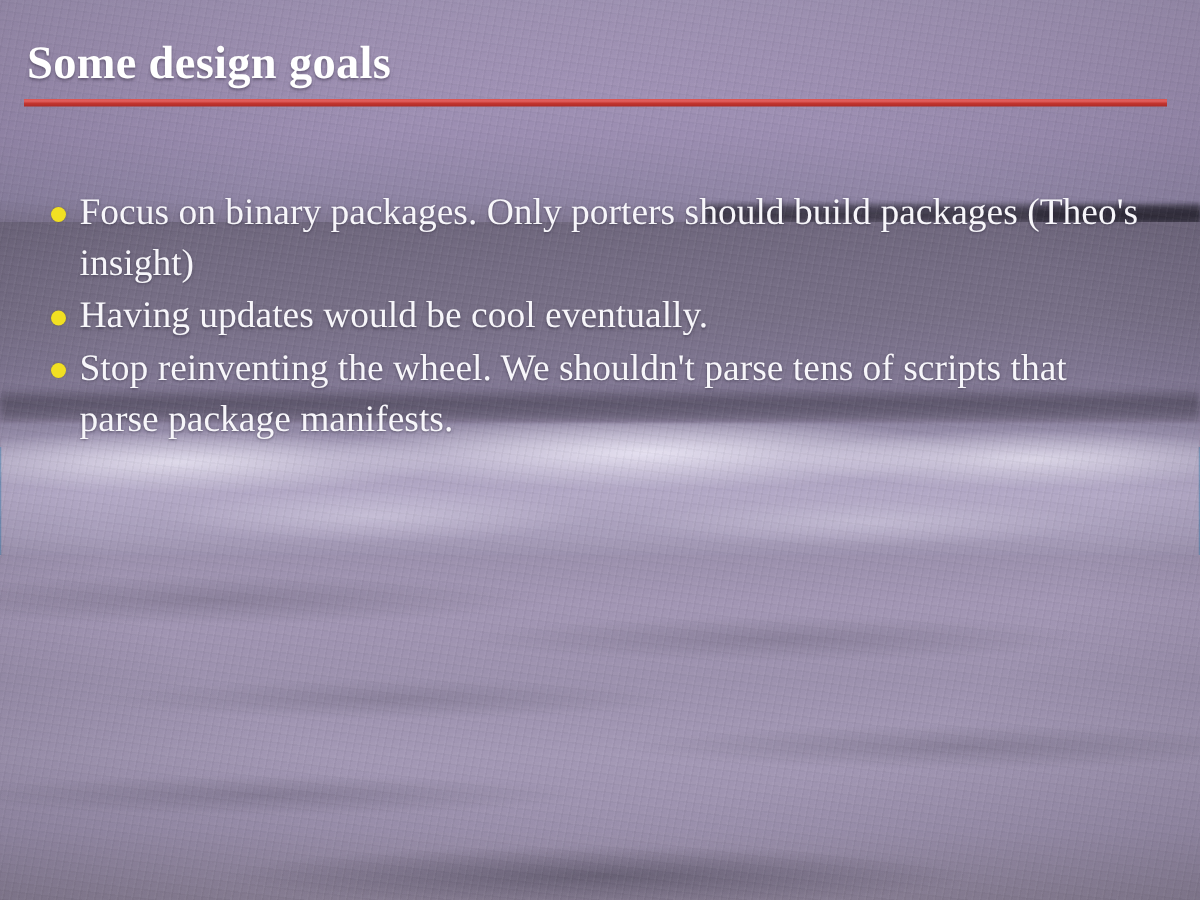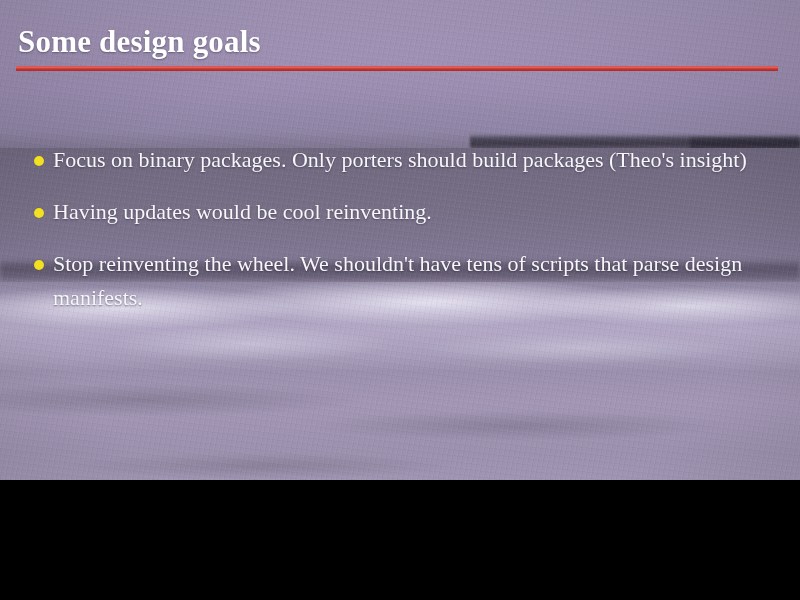--- a/index.html
+++ b/index.html
@@ -3,21 +3,21 @@
 <meta charset="utf-8">
 <style>
   html, body {
     margin: 0;
     padding: 0;
     background: #000;
   }
   #slide {
     position: relative;
     width: 800px;
-    height: 480px;
+    height: 600px;
     overflow: hidden;
     font-family: "Liberation Serif", "DejaVu Serif", serif;
     background: #0369a1;
   }
 
   
   .bg-layer {
     position: absolute;
     left: 0;
     width: 800px;
@@ -160,25 +160,24 @@
     position: absolute;
     left: 30px;
     top: 125px;
     width: 740px;
   }
 
   .bullet-item {
     position: relative;
     padding-left: 23px;
     margin-bottom: 1px;
-    font-size: 22px;
+    font-size: 25px;
     line-height: 34px;
     color: #f7f6fa;
     text-shadow: 0 1px 2px rgba(42,36,56,0.55);
-    margin-top: 18px;
   }
 
   .bullet-dot {
     position: absolute;
     left: 4px;
     top: 13px;
     width: 10px;
     height: 10px;
     border-radius: 50%;
     background: #f2e022;
@@ -213,24 +212,24 @@
     <div id="bullets">
 
       <div class="bullet-item">
         <span class="bullet-dot"></span>
         <span class="bullet-text">Focus on binary packages. Only porters should build packages (Theo's insight)</span>
       </div>
 
 
       <div class="bullet-item">
         <span class="bullet-dot"></span>
-        <span class="bullet-text">Having updates would be cool reinventing.</span>
+        <span class="bullet-text">Having updates would be cool eventually.</span>
       </div>
 
       <div class="bullet-item">
         <span class="bullet-dot"></span>
-        <span class="bullet-text">Stop reinventing the wheel. We shouldn't have tens of scripts that parse design manifests.</span>
+        <span class="bullet-text">Stop reinventing the wheel. We shouldn't parse tens of scripts that parse package manifests.</span>
       </div>
 
 
     </div>
   </div>
 </div>
 
 </body></html>

